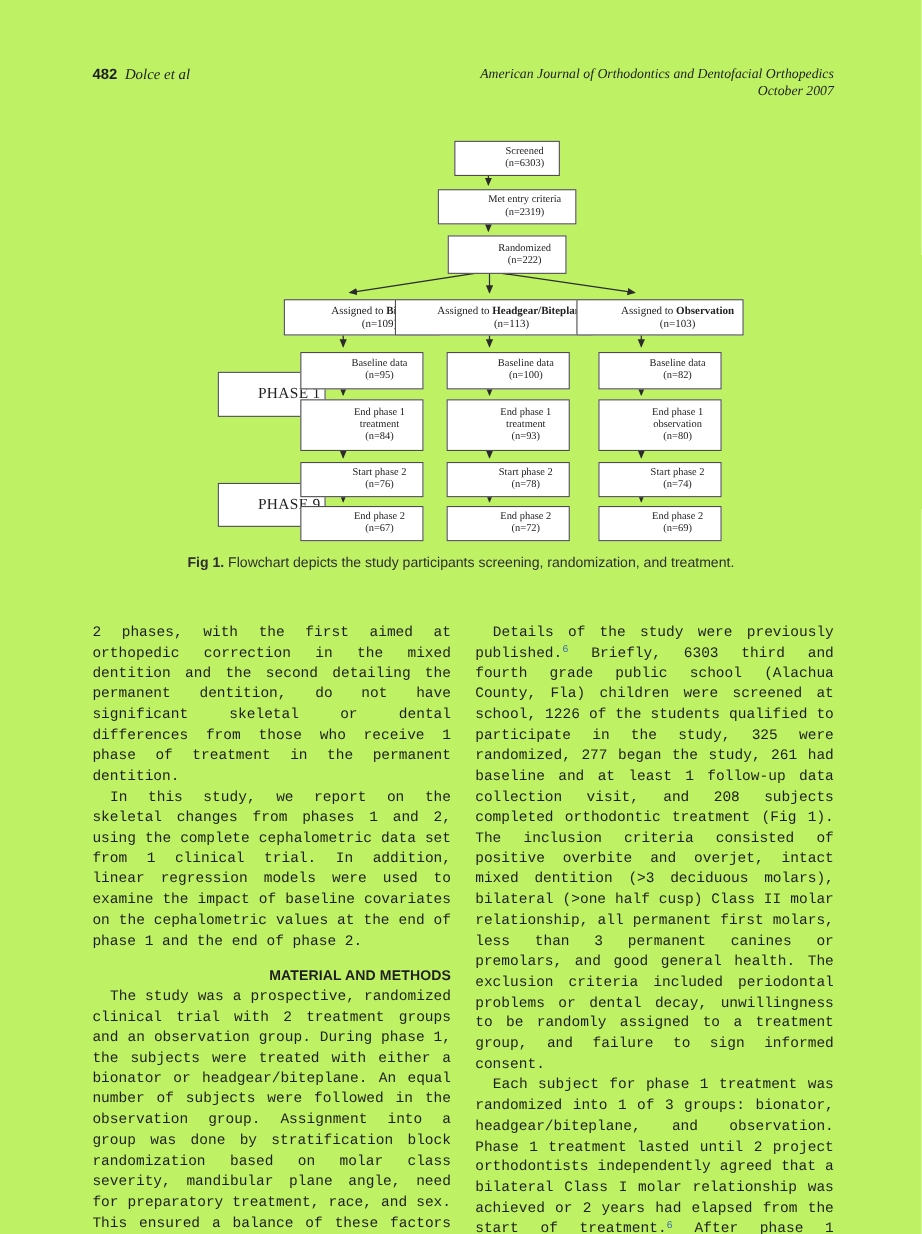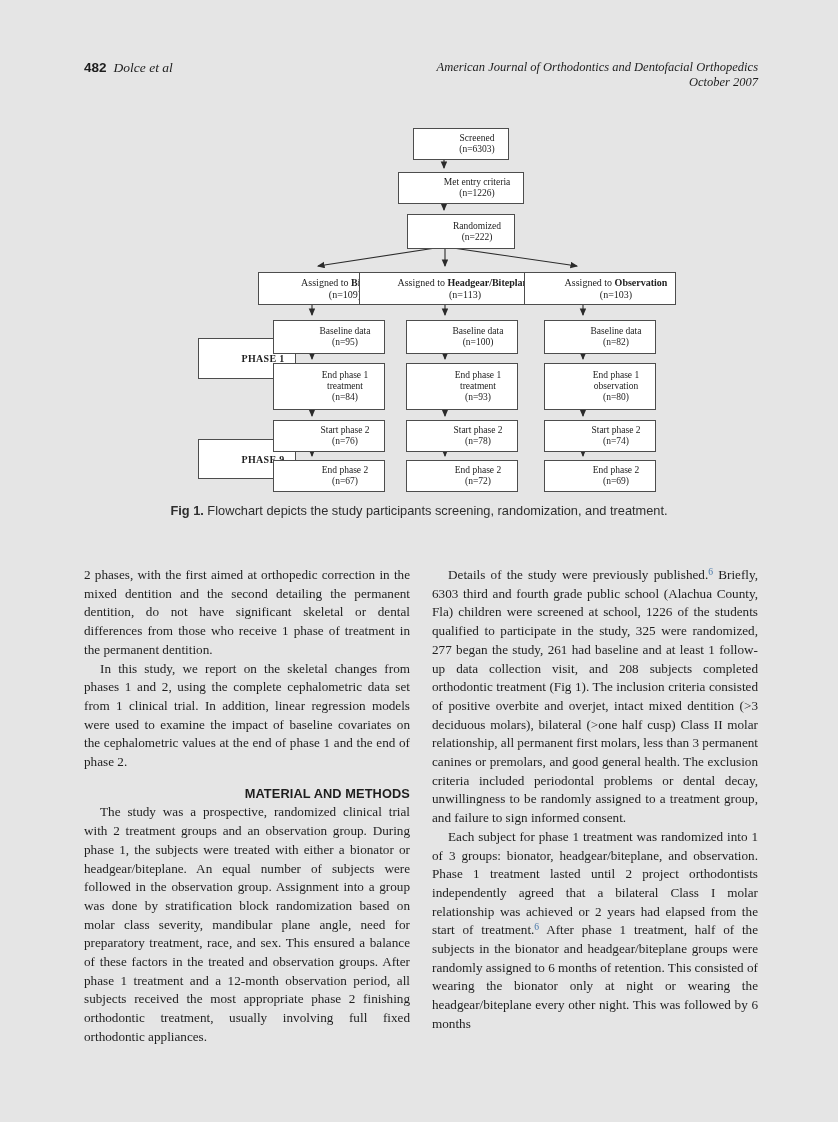--- a/index.html
+++ b/index.html
@@ -1,44 +1,44 @@
 <!DOCTYPE html>
 <html><head>
 <meta charset="utf-8">
 <style>
   html,body{margin:0;padding:0;background:#ffffff;}
-  .page{position:relative;width:838px;height:1122px;background:#e5e5e5;overflow:hidden;
+  .page{position:relative;width:838px;height:1122px;background:#bef264;overflow:hidden;
         font-family:"Liberation Serif","DejaVu Serif",serif;color:#1e1e1e;}
 
   
   .running{position:absolute;top:60px;left:84px;right:80px;display:flex;justify-content:space-between;align-items:flex-start;}
   .run-left{font-size:13.5px;}
   .pgnum{font-family:"Liberation Sans","DejaVu Sans",sans-serif;font-weight:bold;}
   .run-authors{font-style:italic;margin-left:7px;}
   .run-right{text-align:right;font-style:italic;font-size:12.5px;line-height:15px;}
 
   
   .flowchart{position:absolute;left:196px;top:126px;width:460px;height:372px;}
   .fc-svg{position:absolute;left:0;top:0;}
   .fbox{position:absolute;border:1px solid #4d4d4d;background:#fff;display:flex;align-items:center;justify-content:center;
         text-align:center;font-size:9.5px;line-height:11px;color:#222;padding-left:32px;}
   .fbox .pre{white-space:pre-line;}
   .assigned{font-size:10px;line-height:12px;}
   .bold{font-weight:bold;}
-  .phasebox{font-weight:bold;font-size:10px;letter-spacing:.3px;}
+  .phasebox{font-weight:normal;font-size:14px;letter-spacing:.3px;}
 
   
   .caption{position:absolute;top:503px;left:0;right:0;text-align:center;
            font-family:"Liberation Sans","DejaVu Sans",sans-serif;font-size:12.8px;color:#2e2e2e;}
   .caption .cap-label{font-weight:bold;}
 
   
   .body-cols{position:absolute;top:566px;left:84px;width:674px;display:flex;gap:22px;}
   .col{width:326px;font-size:13.2px;line-height:18.7px;text-align:justify;}
-  .col p{margin:0;}
+  .col p{margin:0;font-family:Liberation Mono, monospace;}
   .col p.indent{text-indent:16px;}
   .sec-head{font-family:"Liberation Sans","DejaVu Sans",sans-serif;font-weight:bold;font-size:12.8px;
             margin:13px 0 0 0;text-align:right;letter-spacing:.1px;}
   .ref{color:#4576a8;font-size:9.5px;vertical-align:4px;line-height:0;cursor:pointer;}
 </style>
 </head>
 <body>
 
 <div class="page">
 
@@ -84,21 +84,21 @@
         <line x1="387" y1="324" x2="387" y2="330" marker-end="url(#ah)"></line>
       </g>
     </svg>
 
     <div class="fbox" style="left:217px;top:2px;width:62px;height:30px;">
         <span class="pre">Screened
 (n=6303)</span>
       </div>
     <div class="fbox" style="left:202px;top:46px;width:92px;height:30px;">
         <span class="pre">Met entry criteria
-(n=1226)</span>
+(n=2319)</span>
       </div>
     <div class="fbox" style="left:211px;top:88px;width:74px;height:33px;">
         <span class="pre">Randomized
 (n=222)</span>
       </div>
 
     <div class="fbox assigned" style="left:62px;top:146px;width:108px;height:31px;">
       <div>
           <div><span>Assigned to </span><span class="bold">Bionator</span></div>
       <div>(n=109)</div>

